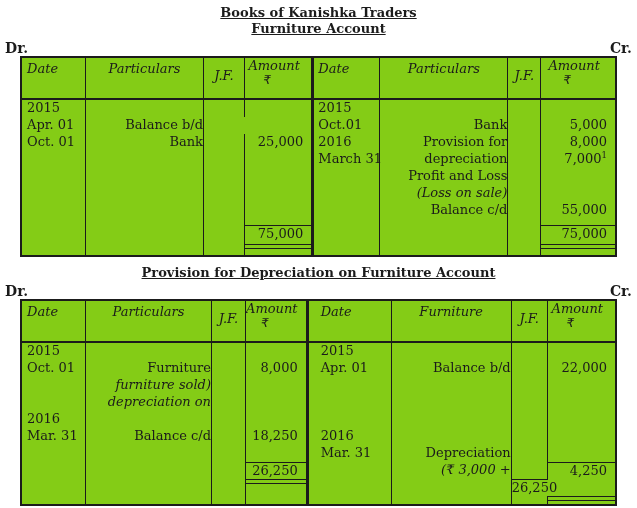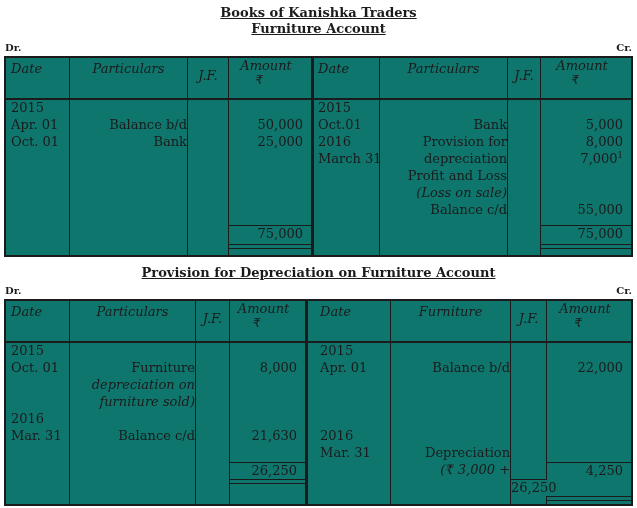--- a/index.html
+++ b/index.html
@@ -5,22 +5,22 @@
   :root { --ink:#1b1b1b; }
   * { box-sizing: border-box; margin:0; padding:0; }
   html,body { background:#ffffff; }
   body {
     width:637px; height:508px; overflow:hidden;
     font-family:"DejaVu Serif","DejaVu Sans",serif;
     color:var(--ink); padding-top:5px;
   }
   .title { text-align:center; font-weight:bold; font-size:13px; line-height:16px;text-decoration:underline; }
   .drcr { display:flex; justify-content:space-between; font-weight:bold;
-          font-size:10px; line-height:16px; padding:0 5px; margin-top:3px; }
-  .ledger { display:flex; margin:0 4px; border:2px solid var(--ink); background:#0f766e; }
+          font-size:14px; line-height:16px; padding:0 5px; margin-top:3px; }
+  .ledger { display:flex; margin:0 20px; border:2px solid var(--ink); background:#84cc16; }
   .side { display:flex; flex-direction:column; }
   .mid { width:3px; background:var(--ink); flex:0 0 3px; }
   .t1 .side.l { width:307px; --c:64px 118px 41px 1fr; }
   .t1 .side.r { width:319px; --c:66px 128px 33px 1fr; }
   .t2 .side.l { width:301px; --c:64px 126px 34px 1fr; }
   .t2 .side.r { width:325px; --c:83px 120px 36px 1fr; }
   .row { display:grid; grid-template-columns:var(--c); height:17px; flex:0 0 auto; }
   .row.hdr { height:42px; border-bottom:2px solid var(--ink); font-style:italic; }
   .row.gap { height:6px; }
   .row.total { height:19px; }
@@ -72,21 +72,20 @@
     <div class="row">
       <div class="cell date">2015</div>
       <div class="cell part"></div>
       <div class="cell jf"></div>
       <div class="cell amt"></div>
     </div>
     <div class="row">
       <div class="cell date">Apr. 01</div>
       <div class="cell part">Balance b/d</div>
       <div class="cell jf"></div>
-      <div class="cell amt">50,000</div>
     </div>
     <div class="row">
       <div class="cell date">Oct. 01</div>
       <div class="cell part">Bank</div>
       <div class="cell jf"></div>
       <div class="cell amt">25,000</div>
     </div>
     <div class="row">
         <div class="cell date"></div>
         <div class="cell part"></div>
@@ -241,41 +240,41 @@
       <div class="cell amt"></div>
     </div>
     <div class="row">
       <div class="cell date">Oct. 01</div>
       <div class="cell part">Furniture</div>
       <div class="cell jf"></div>
       <div class="cell amt">8,000</div>
     </div>
     <div class="row">
       <div class="cell date"></div>
+      <div class="cell part it">furniture sold)</div>
+      <div class="cell jf"></div>
+      <div class="cell amt"></div>
+    </div>
+    <div class="row">
+      <div class="cell date"></div>
       <div class="cell part it">depreciation on</div>
-      <div class="cell jf"></div>
-      <div class="cell amt"></div>
-    </div>
-    <div class="row">
-      <div class="cell date"></div>
-      <div class="cell part it">furniture sold)</div>
       <div class="cell jf"></div>
       <div class="cell amt"></div>
     </div>
     <div class="row">
       <div class="cell date">2016</div>
       <div class="cell part"></div>
       <div class="cell jf"></div>
       <div class="cell amt"></div>
     </div>
     <div class="row">
       <div class="cell date">Mar. 31</div>
       <div class="cell part">Balance c/d</div>
       <div class="cell jf"></div>
-      <div class="cell amt">21,630</div>
+      <div class="cell amt">18,250</div>
     </div>
     <div class="row">
         <div class="cell date"></div>
         <div class="cell part"></div>
         <div class="cell jf"></div>
         <div class="cell amt"></div>
       </div>
     <div class="row">
       <div class="cell date"></div>
       <div class="cell part"></div>

